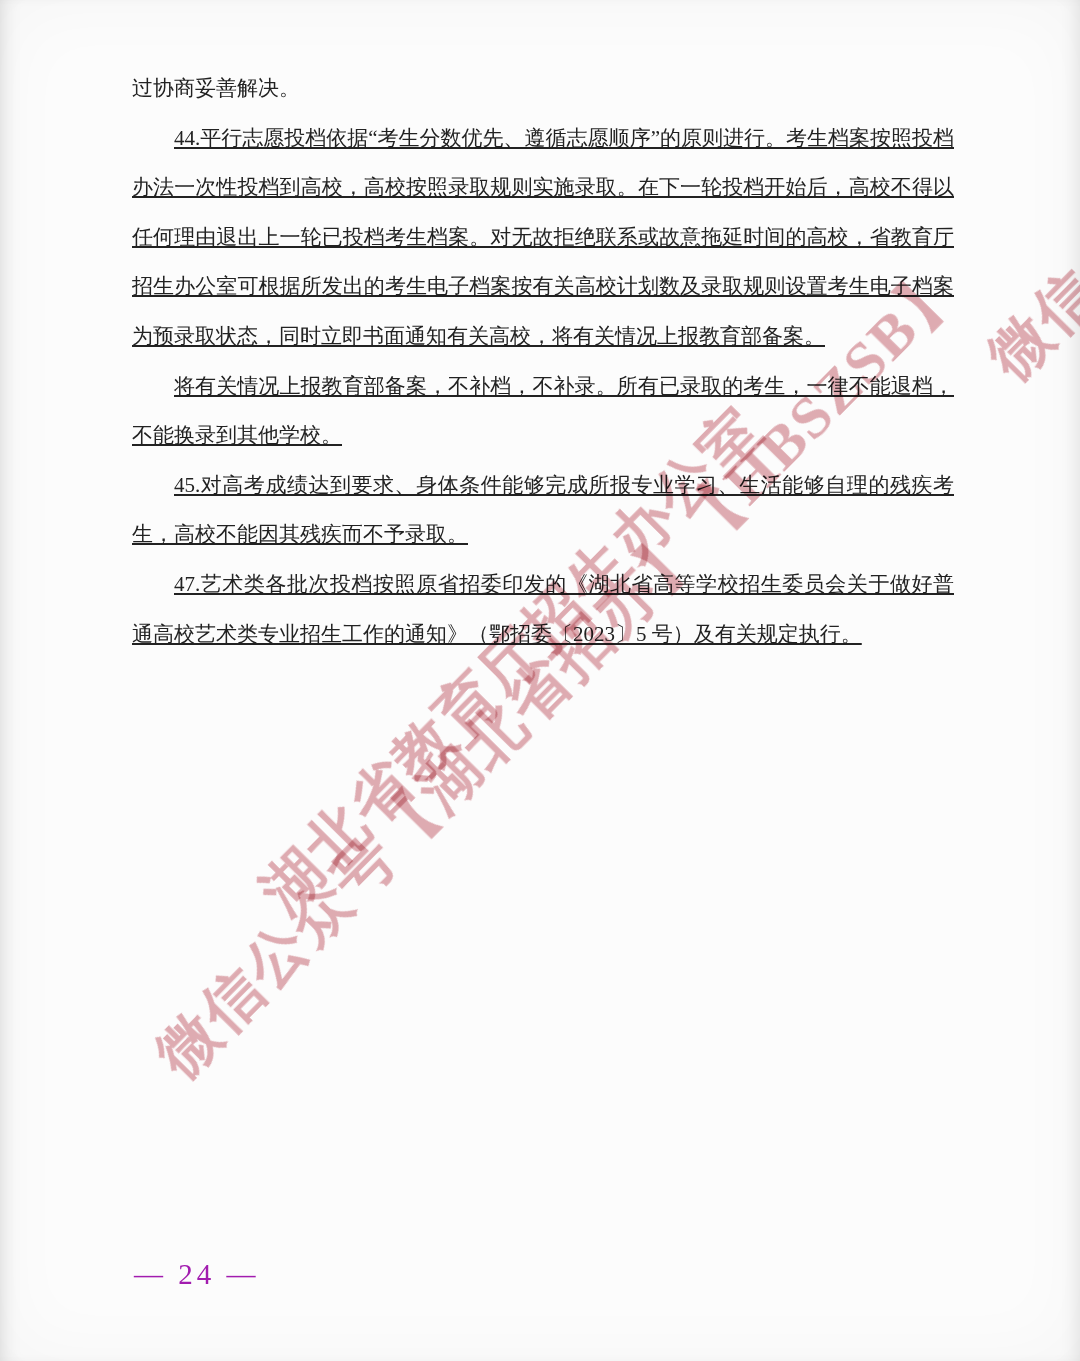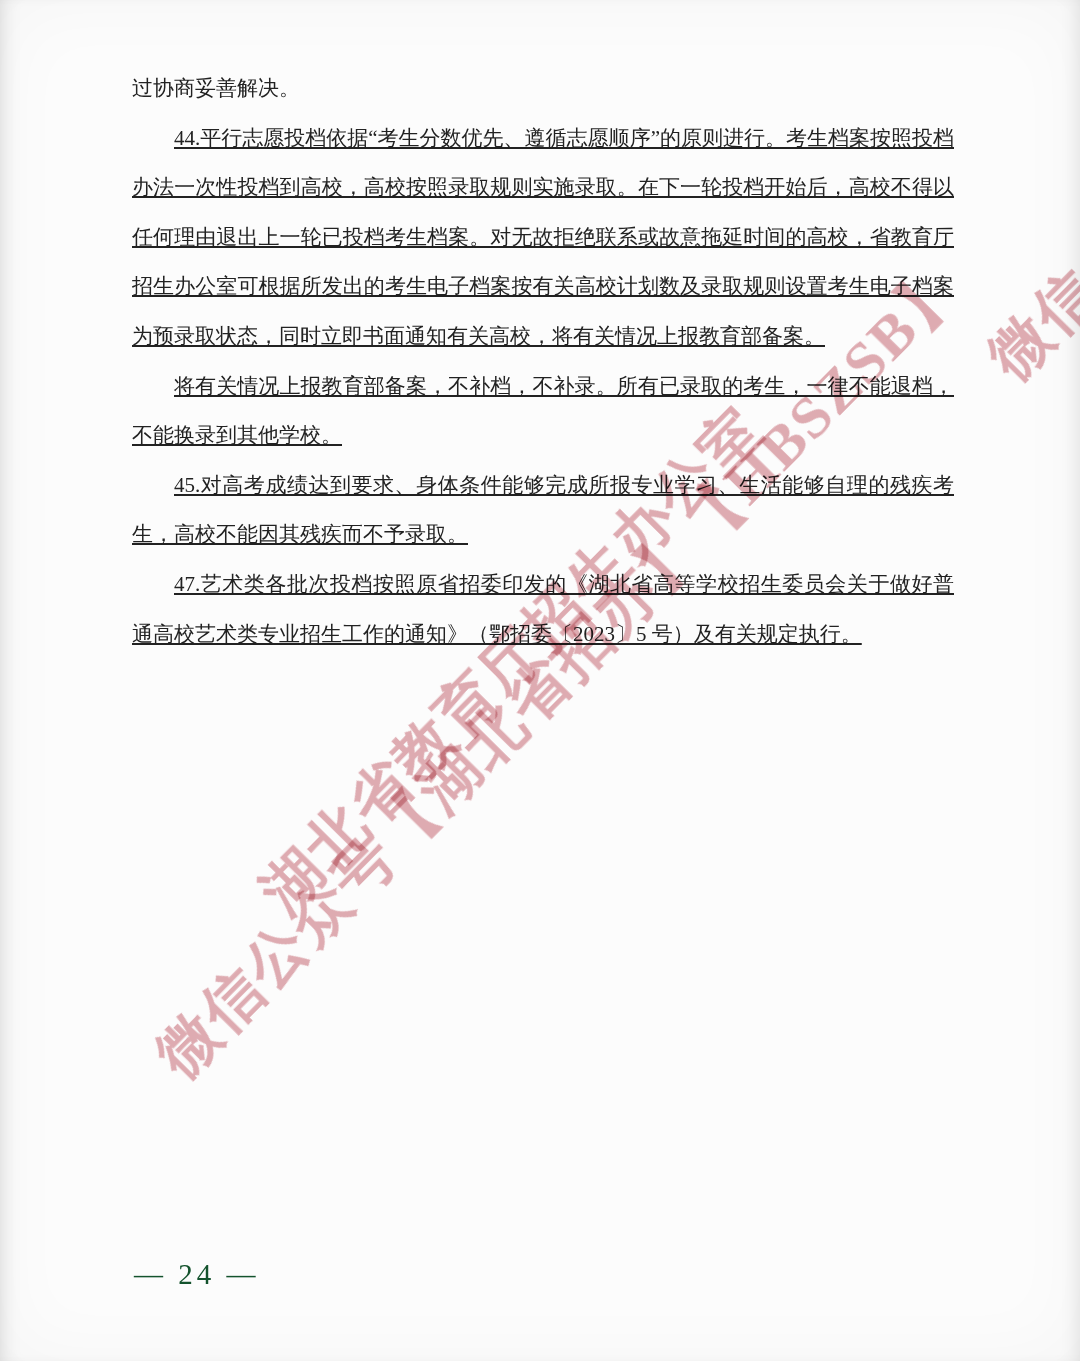--- a/index.html
+++ b/index.html
@@ -27,21 +27,21 @@
     text-align:justify;
     filter:blur(.45px);
   }
   .content p{margin:0;padding:0;}
   .content p.indent{text-indent:2em;text-decoration:underline;}
   .page-number{
     position:absolute;
     left:134px;top:1258px;
     font-size:29px;
     letter-spacing:4px;
-    color:#14532d;
+    color:#a21caf;
     filter:blur(.4px);
   }
   .watermark-layer{position:absolute;inset:0;pointer-events:none;}
   .wm{
     position:absolute;
     white-space:nowrap;
     font-family:"Liberation Serif","DejaVu Serif",serif;
     font-weight:700;
     font-size:60px;
     line-height:60px;

